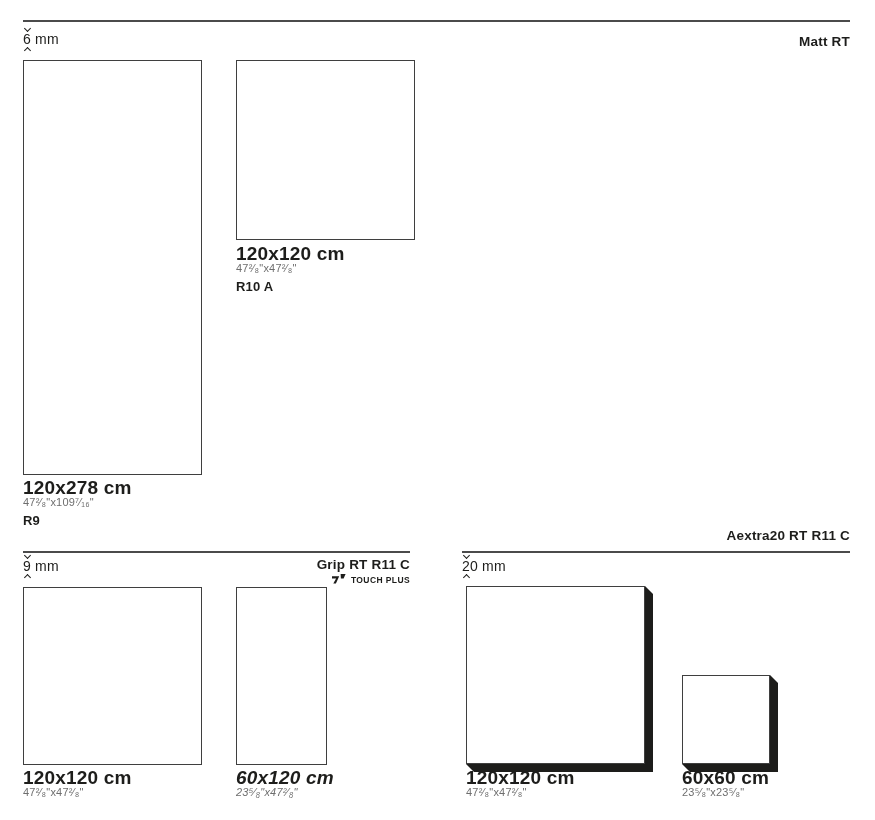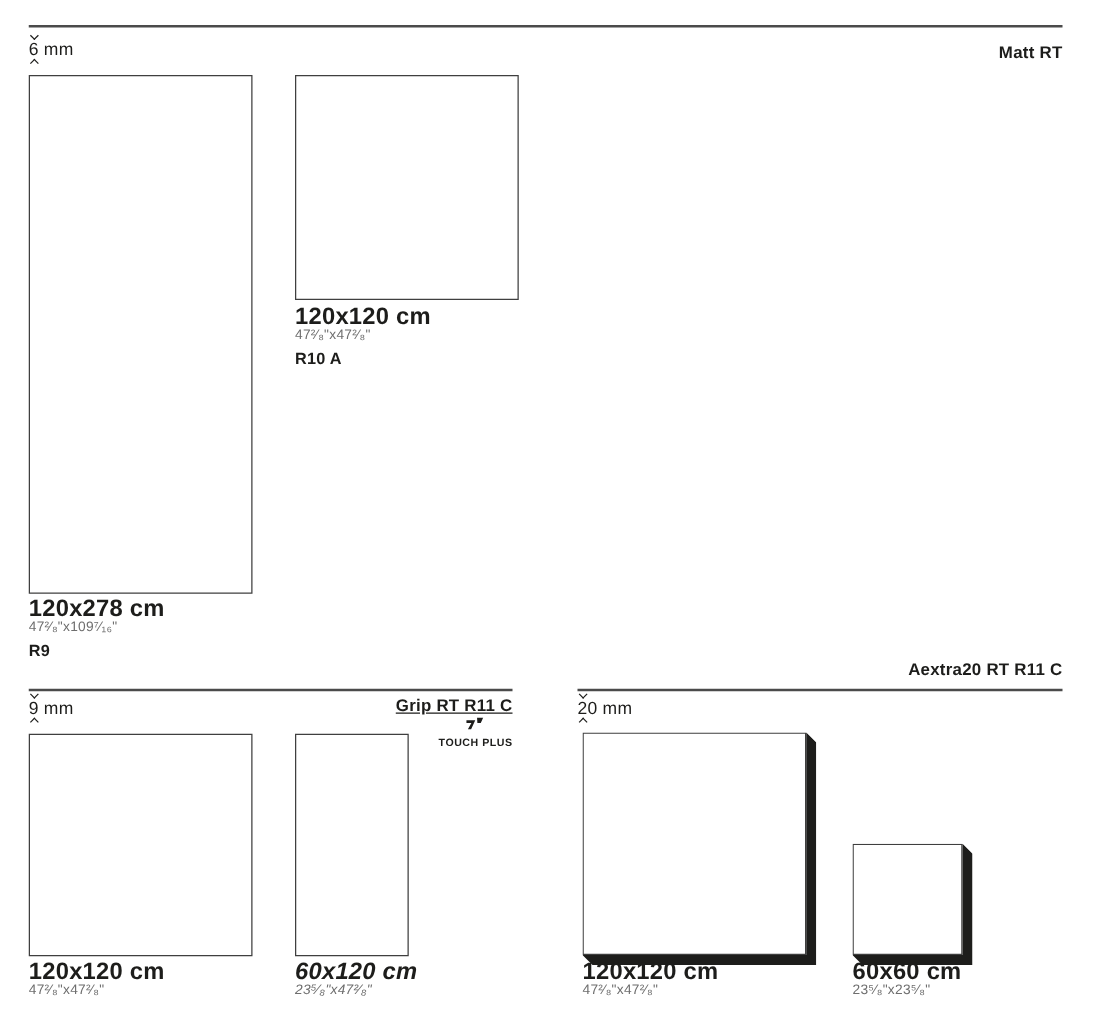--- a/index.html
+++ b/index.html
@@ -54,22 +54,22 @@
   </div>
 
   <div class="rule" style="left:23px;top:551px;width:387px;"></div>
 
   <div class="thick" style="left:23px;top:553px;">
     <span class="chev chev-down"></span>
     <span class="tval">9 mm</span>
     <span class="chev chev-up"></span>
   </div>
 
-  <div class="finish" style="right:465px;top:557px;text-decoration:underline;">Grip RT R11 C</div>
-  <div class="badge-row" style="right:465px;top:574px;flex-direction:column;">
+  <div class="finish" style="right:465px;top:557px;">Grip RT R11 C</div>
+  <div class="badge-row" style="right:465px;top:574px;">
     <svg class="bicon" width="15" height="11" viewBox="0 0 15 11">
       <path d="M0 2.2 H7.2 L3.9 9.4 H1.3 L4.1 4.4 H0 Z" fill="#1d1d1b"></path>
       <path d="M8.6 0 H13.6 L11.6 4.4 H8.9 Z" fill="#1d1d1b"></path>
     </svg>
     <span class="btxt">TOUCH PLUS</span>
   </div>
 
   <div class="tile" style="left:23px;top:587px;width:179px;height:178px;"></div>
   <div class="tlabel" style="left:23px;top:771px;">
     <div class="size-cm">120x120 cm</div>

